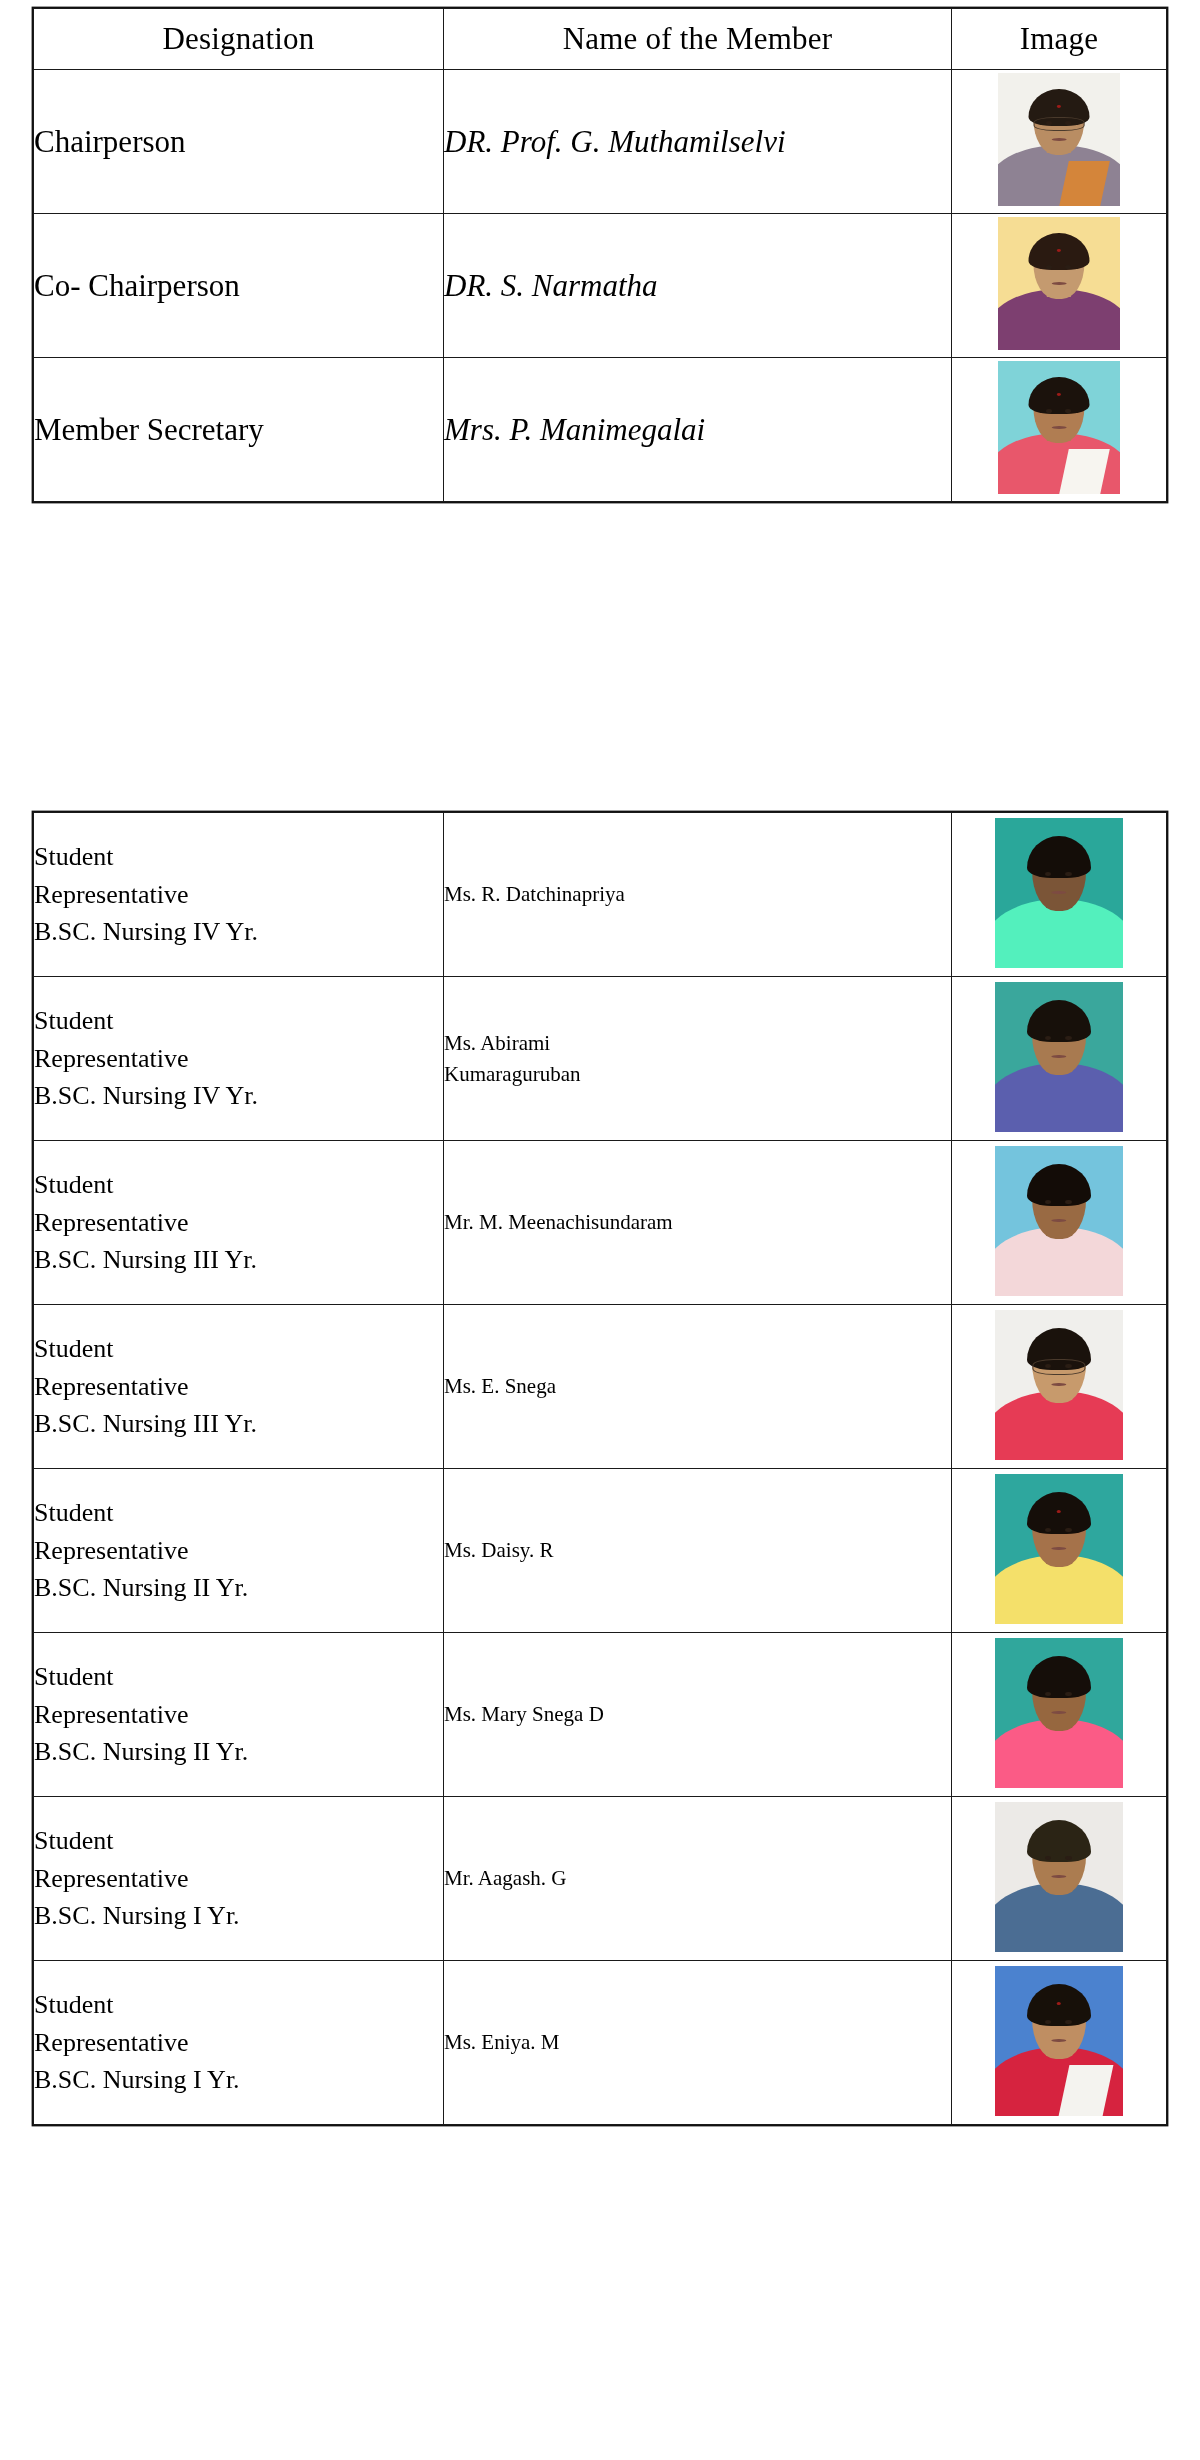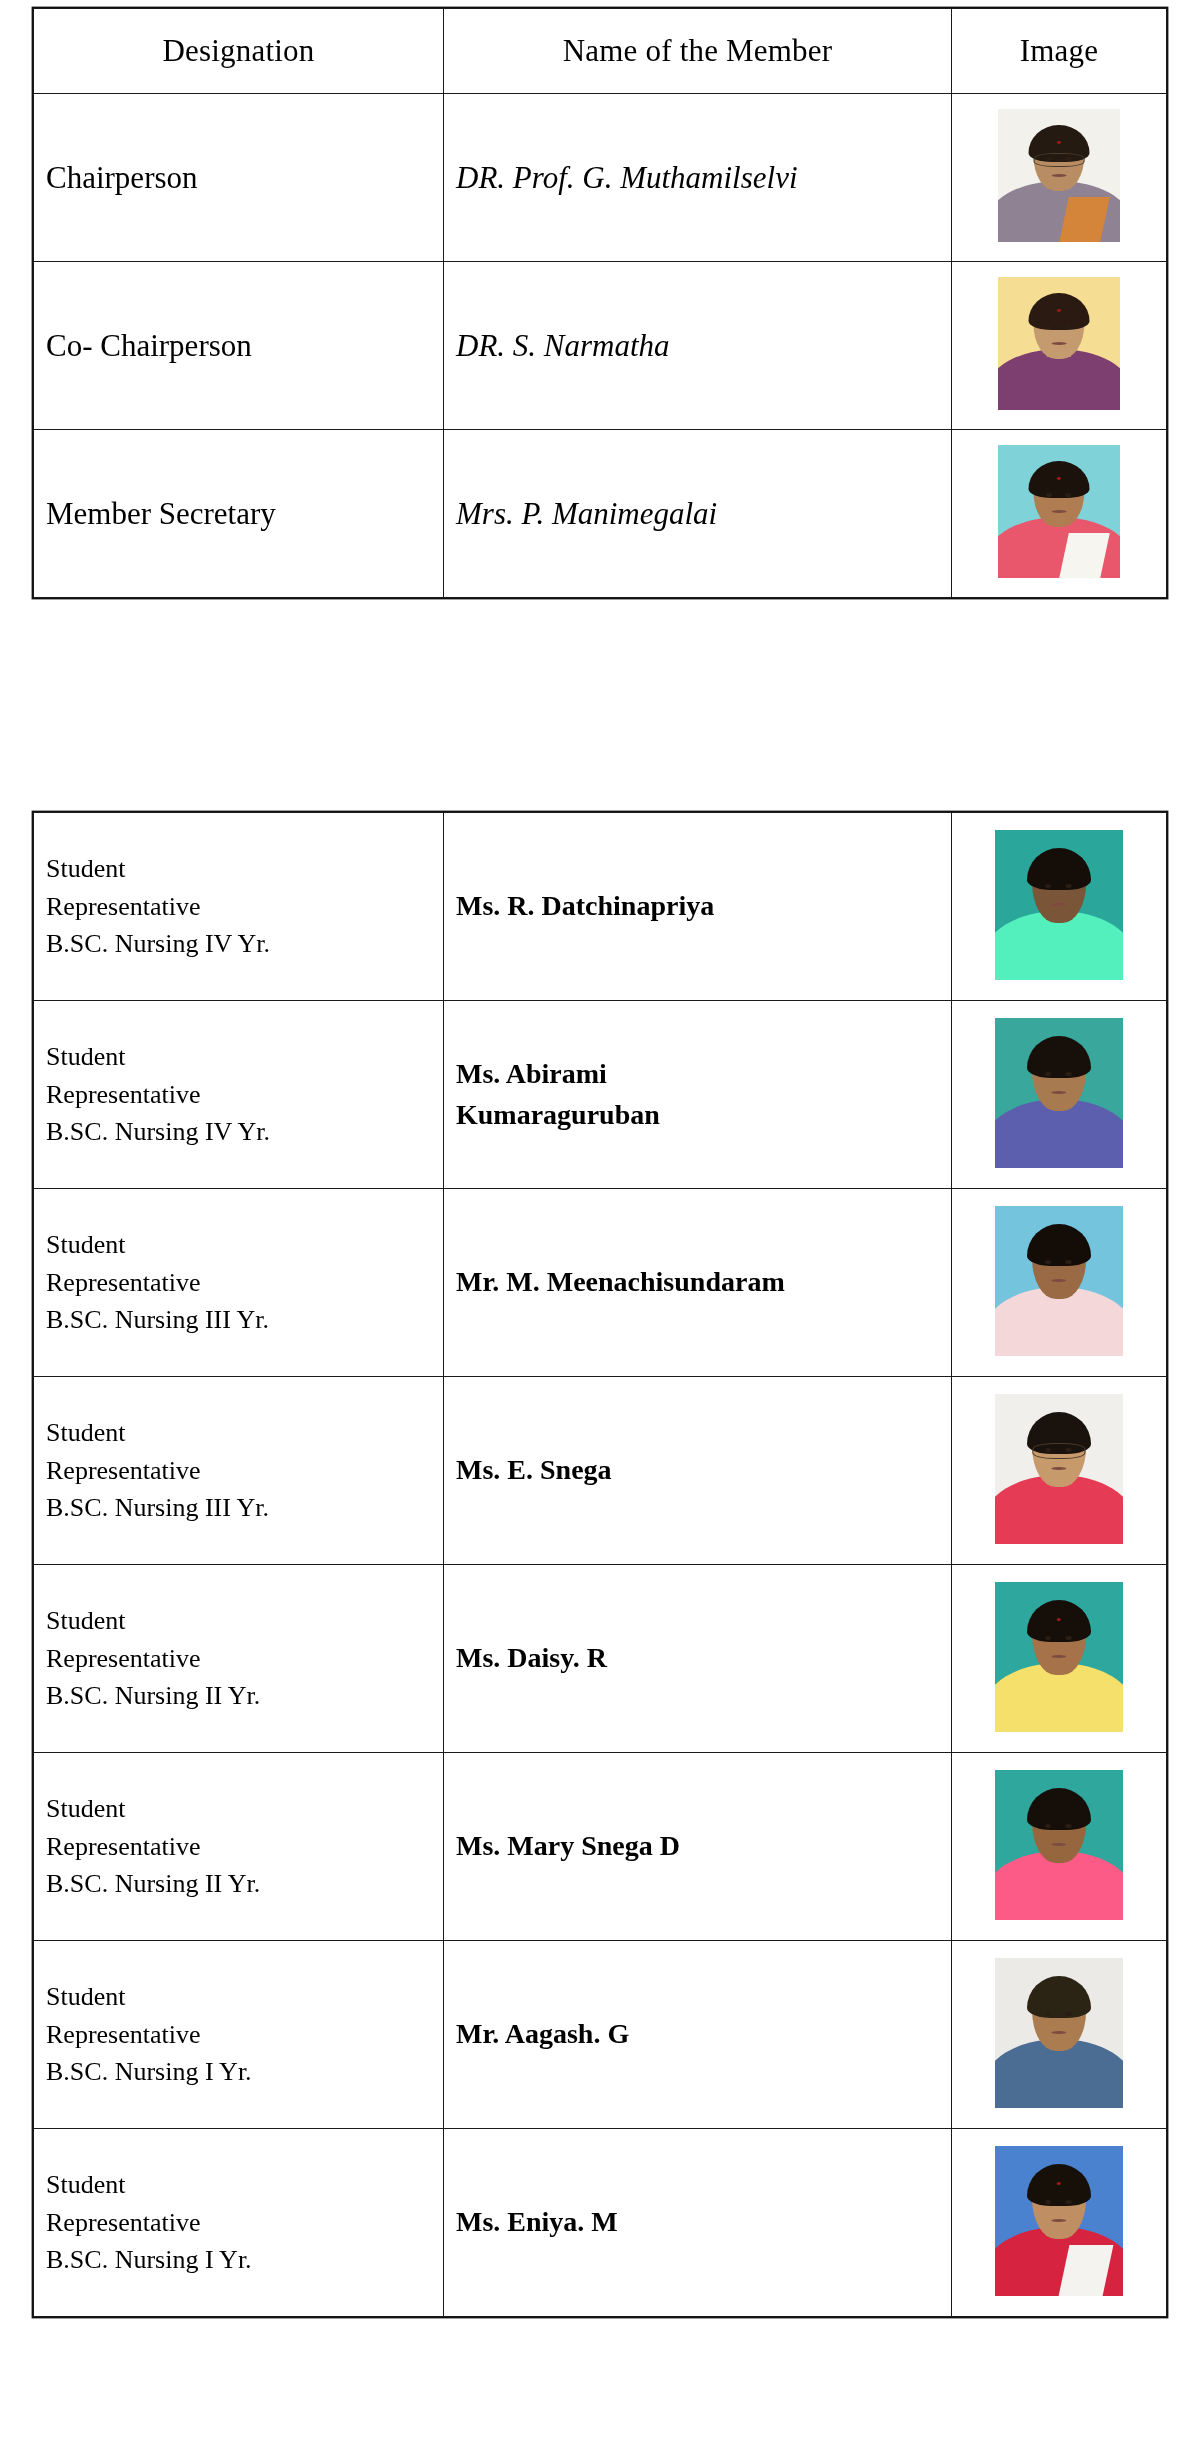--- a/index.html
+++ b/index.html
@@ -33,21 +33,21 @@
   }
   .tbl.block-a { top: 8px; }
   .tbl.block-b { top: 812px; }
 
   .tbl col.c-desig { width: 410px; }
   .tbl col.c-name  { width: 508px; }
   .tbl col.c-img   { width: 215px; }
 
   .tbl td, .tbl th {
     border: 1.6px solid #1a1a1a;
-    padding: 12px;
+    padding: 0;
     vertical-align: middle;
     background: #ffffff;
   }
 
   
   .tbl { box-shadow: 0 0 0 1.4px #111; }
 
   
   .hdr-cell {
     height: 60px;
@@ -77,23 +77,22 @@
   .student-row td { height: 163px; }
   .cell-desig-multi {
     padding: 6px 8px 6px 12px;
     font-size: 26px;
     line-height: 1.45;
     vertical-align: middle;
   }
   .cell-desig-multi .ln { display: block; white-space: nowrap; }
   .cell-name-multi {
     padding-left: 14px;
-    font-size: 28px;
+    font-size: 21px;
     line-height: 1.45;
-    font-weight: bold;
   }
   .cell-name-multi .ln { display: block; white-space: nowrap; }
 
   
   .cell-img {
     text-align: center;
     padding: 5px 0;
   }
   .photo {
     display: inline-block;

